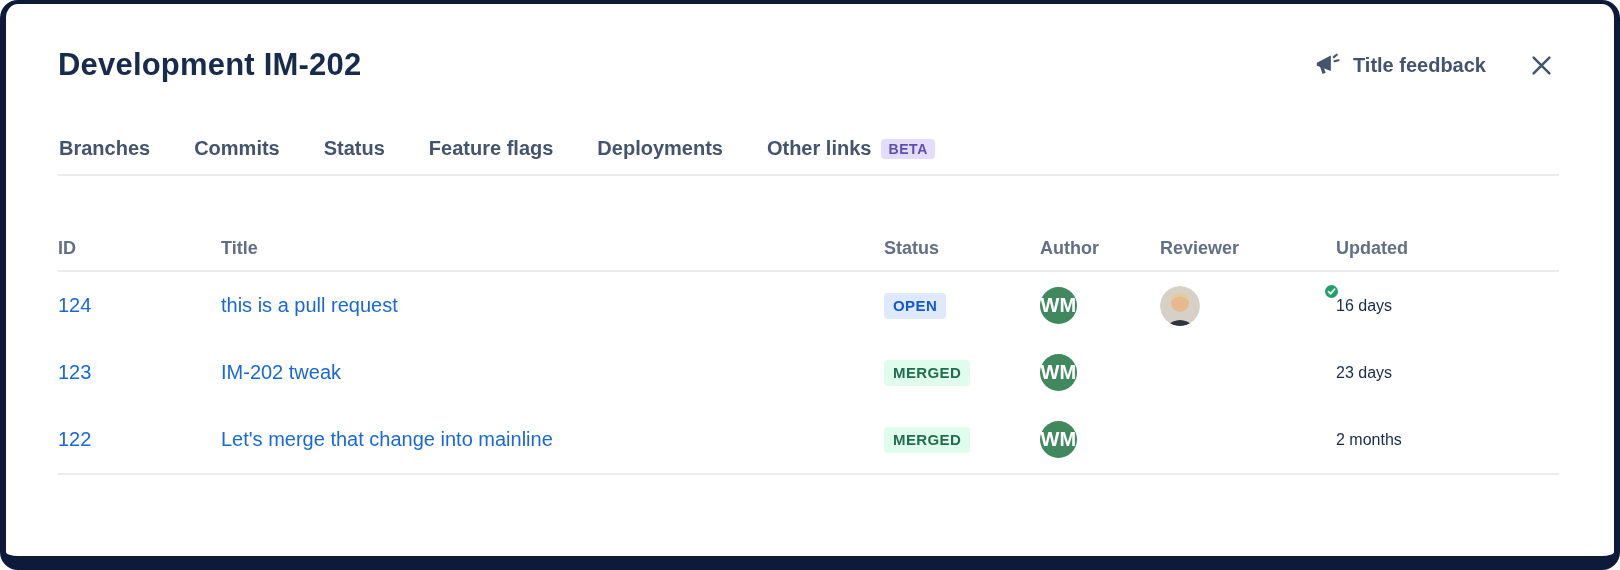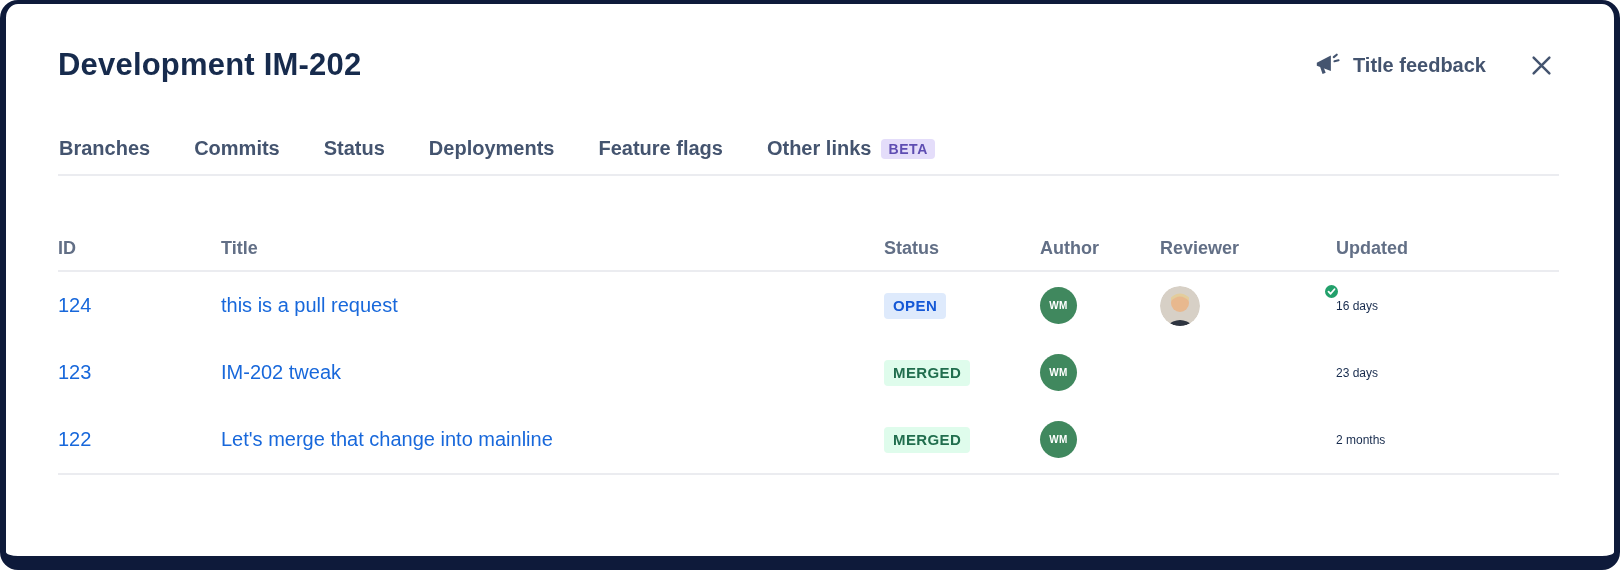--- a/index.html
+++ b/index.html
@@ -35,27 +35,27 @@
   .beta{background:var(--beta-bg); color:var(--beta-text); font-size:14px; font-weight:700;
     letter-spacing:.6px; border-radius:4px; padding:3px 7px; line-height:1;}
   
   .tbl{margin-top:50px;}
   .t-row{display:grid; grid-template-columns:163px 663px 156px 120px 176px 1fr; align-items:center;}
   .t-head{height:46px; border-bottom:2px solid var(--divider);
     font-size:18px; font-weight:600; color:var(--text-subtle);}
   .t-body .t-row{height:67px;}
   .t-body{border-bottom:2px solid var(--divider);}
   a.cell-link{color:var(--link-blue); text-decoration:none; font-size:20px; cursor:pointer;}
-  .cell-updated{color:var(--text-dark); font-size:12px;}
+  .cell-updated{color:var(--text-dark); font-size:16px;}
   .lozenge{display:inline-block; font-size:15px; font-weight:700; letter-spacing:.4px;
     border-radius:4px; padding:4px 9px; line-height:1.2;}
   .lozenge.open{background:var(--open-bg); color:var(--open-text);}
   .lozenge.merged{background:var(--merged-bg); color:var(--merged-text);}
   .avatar{width:37px; height:37px; border-radius:50%; background:var(--avatar-green);
-    color:#fff; font-size:10px; font-weight:700; display:flex; align-items:center; justify-content:center;
+    color:#fff; font-size:20px; font-weight:700; display:flex; align-items:center; justify-content:center;
     letter-spacing:.3px;}
   .reviewer-wrap{position:relative; width:40px; height:40px;}
   .reviewer-wrap svg.photo{display:block; border-radius:50%;}
   .check-badge{position:absolute; top:-3px; right:-4px; width:17px; height:17px; border-radius:50%;
     background:#22A06B; border:2px solid #fff; display:flex; align-items:center; justify-content:center;}
 </style>
 </head>
 <body>
 
 <div class="card">
@@ -90,25 +90,25 @@
   </div>
       <div class="tab">
     <span>Commits</span>
 
   </div>
       <div class="tab">
     <span>Status</span>
 
   </div>
       <div class="tab">
-    <span>Deployments</span>
+    <span>Feature flags</span>
 
   </div>
       <div class="tab">
-    <span>Feature flags</span>
+    <span>Deployments</span>
 
   </div>
       <div class="tab">
     <span>Other links</span>
     <span class="beta">BETA</span>
   </div>
     </div>
 
   <div class="tbl">
     <div class="t-row t-head">

